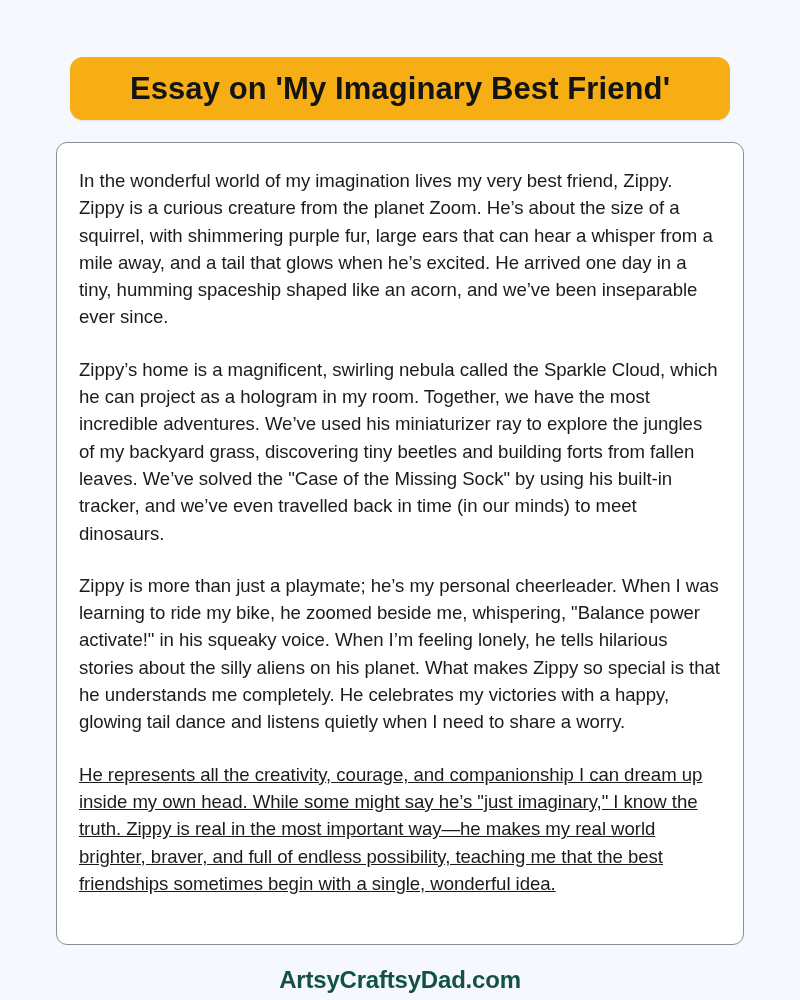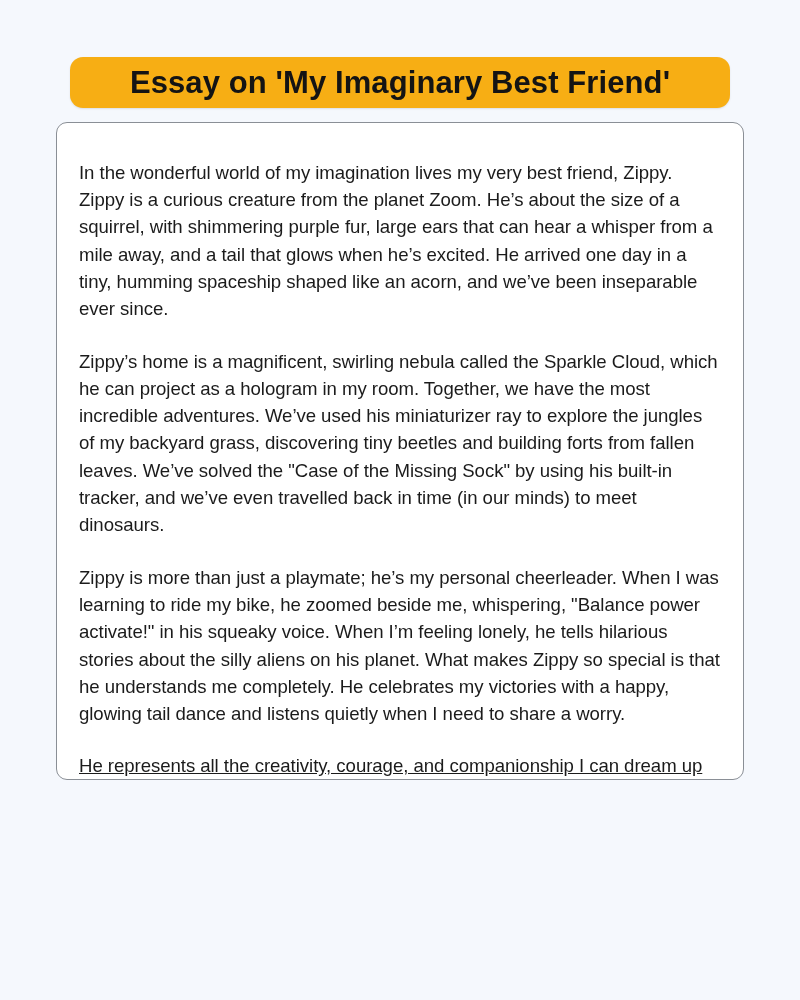--- a/index.html
+++ b/index.html
@@ -11,21 +11,21 @@
     height: 1000px;
     background: #f5f8fd;
     font-family: "Liberation Sans", sans-serif;
     -webkit-font-smoothing: antialiased;
     overflow: hidden;
   }
 
   .page {
     position: relative;
     width: 800px;
-    height: 780px;
+    height: 1000px;
     box-sizing: border-box;
     display: flex;
     flex-direction: column;
     align-items: center;
   }
 
   
   .title-badge {
     margin-top: 57px;
     width: 660px;
@@ -43,28 +43,28 @@
     font-size: 31px;
     font-weight: bold;
     color: #141414;
     letter-spacing: 0.1px;
     white-space: nowrap;
     line-height: 1;
   }
 
   
   .essay-card {
-    margin-top: 14px;
+    margin-top: 22px;
     width: 688px;
     height: 803px;
     box-sizing: border-box;
     background: #ffffff;
     border: 1.3px solid #8a8f96;
     border-radius: 11px;
-    padding: 36px 22px 18px 22px;
+    padding: 24px 22px 18px 22px;
     overflow: hidden;
   }
 
   .essay-body {
     font-family: "Liberation Sans", sans-serif;
     font-size: 18.6px;
     line-height: 27.3px;
     color: #1b1b1b;
     letter-spacing: -0.05px;
   }
@@ -105,14 +105,17 @@
 
   <div class="essay-card">
     <div class="essay-body">
       <p class="essay-para">In the wonderful world of my imagination lives my very best friend, Zippy. Zippy is a curious creature from the planet Zoom. He’s about the size of a squirrel, with shimmering purple fur, large ears that can hear a whisper from a mile away, and a tail that glows when he’s excited. He arrived one day in a tiny, humming spaceship shaped like an acorn, and we’ve been inseparable ever since.</p>
       <p class="essay-para">Zippy’s home is a magnificent, swirling nebula called the Sparkle Cloud, which he can project as a hologram in my room. Together, we have the most incredible adventures. We’ve used his miniaturizer ray to explore the jungles of my backyard grass, discovering tiny beetles and building forts from fallen leaves. We’ve solved the "Case of the Missing Sock" by using his built-in tracker, and we’ve even travelled back in time (in our minds) to meet dinosaurs.</p>
       <p class="essay-para">Zippy is more than just a playmate; he’s my personal cheerleader. When I was learning to ride my bike, he zoomed beside me, whispering, "Balance power activate!" in his squeaky voice. When I’m feeling lonely, he tells hilarious stories about the silly aliens on his planet. What makes Zippy so special is that he understands me completely. He celebrates my victories with a happy, glowing tail dance and listens quietly when I need to share a worry.</p>
       <p class="essay-para">He represents all the creativity, courage, and companionship I can dream up inside my own head. While some might say he’s "just imaginary," I know the truth. Zippy is real in the most important way—he makes my real world brighter, braver, and full of endless possibility, teaching me that the best friendships sometimes begin with a single, wonderful idea.</p>
     </div>
   </div>
 
+  <div class="footer">
+    <span class="footer-brand">ArtsyCraftsyDad.com</span>
+  </div>
 
 </div>
 
 </body></html>

